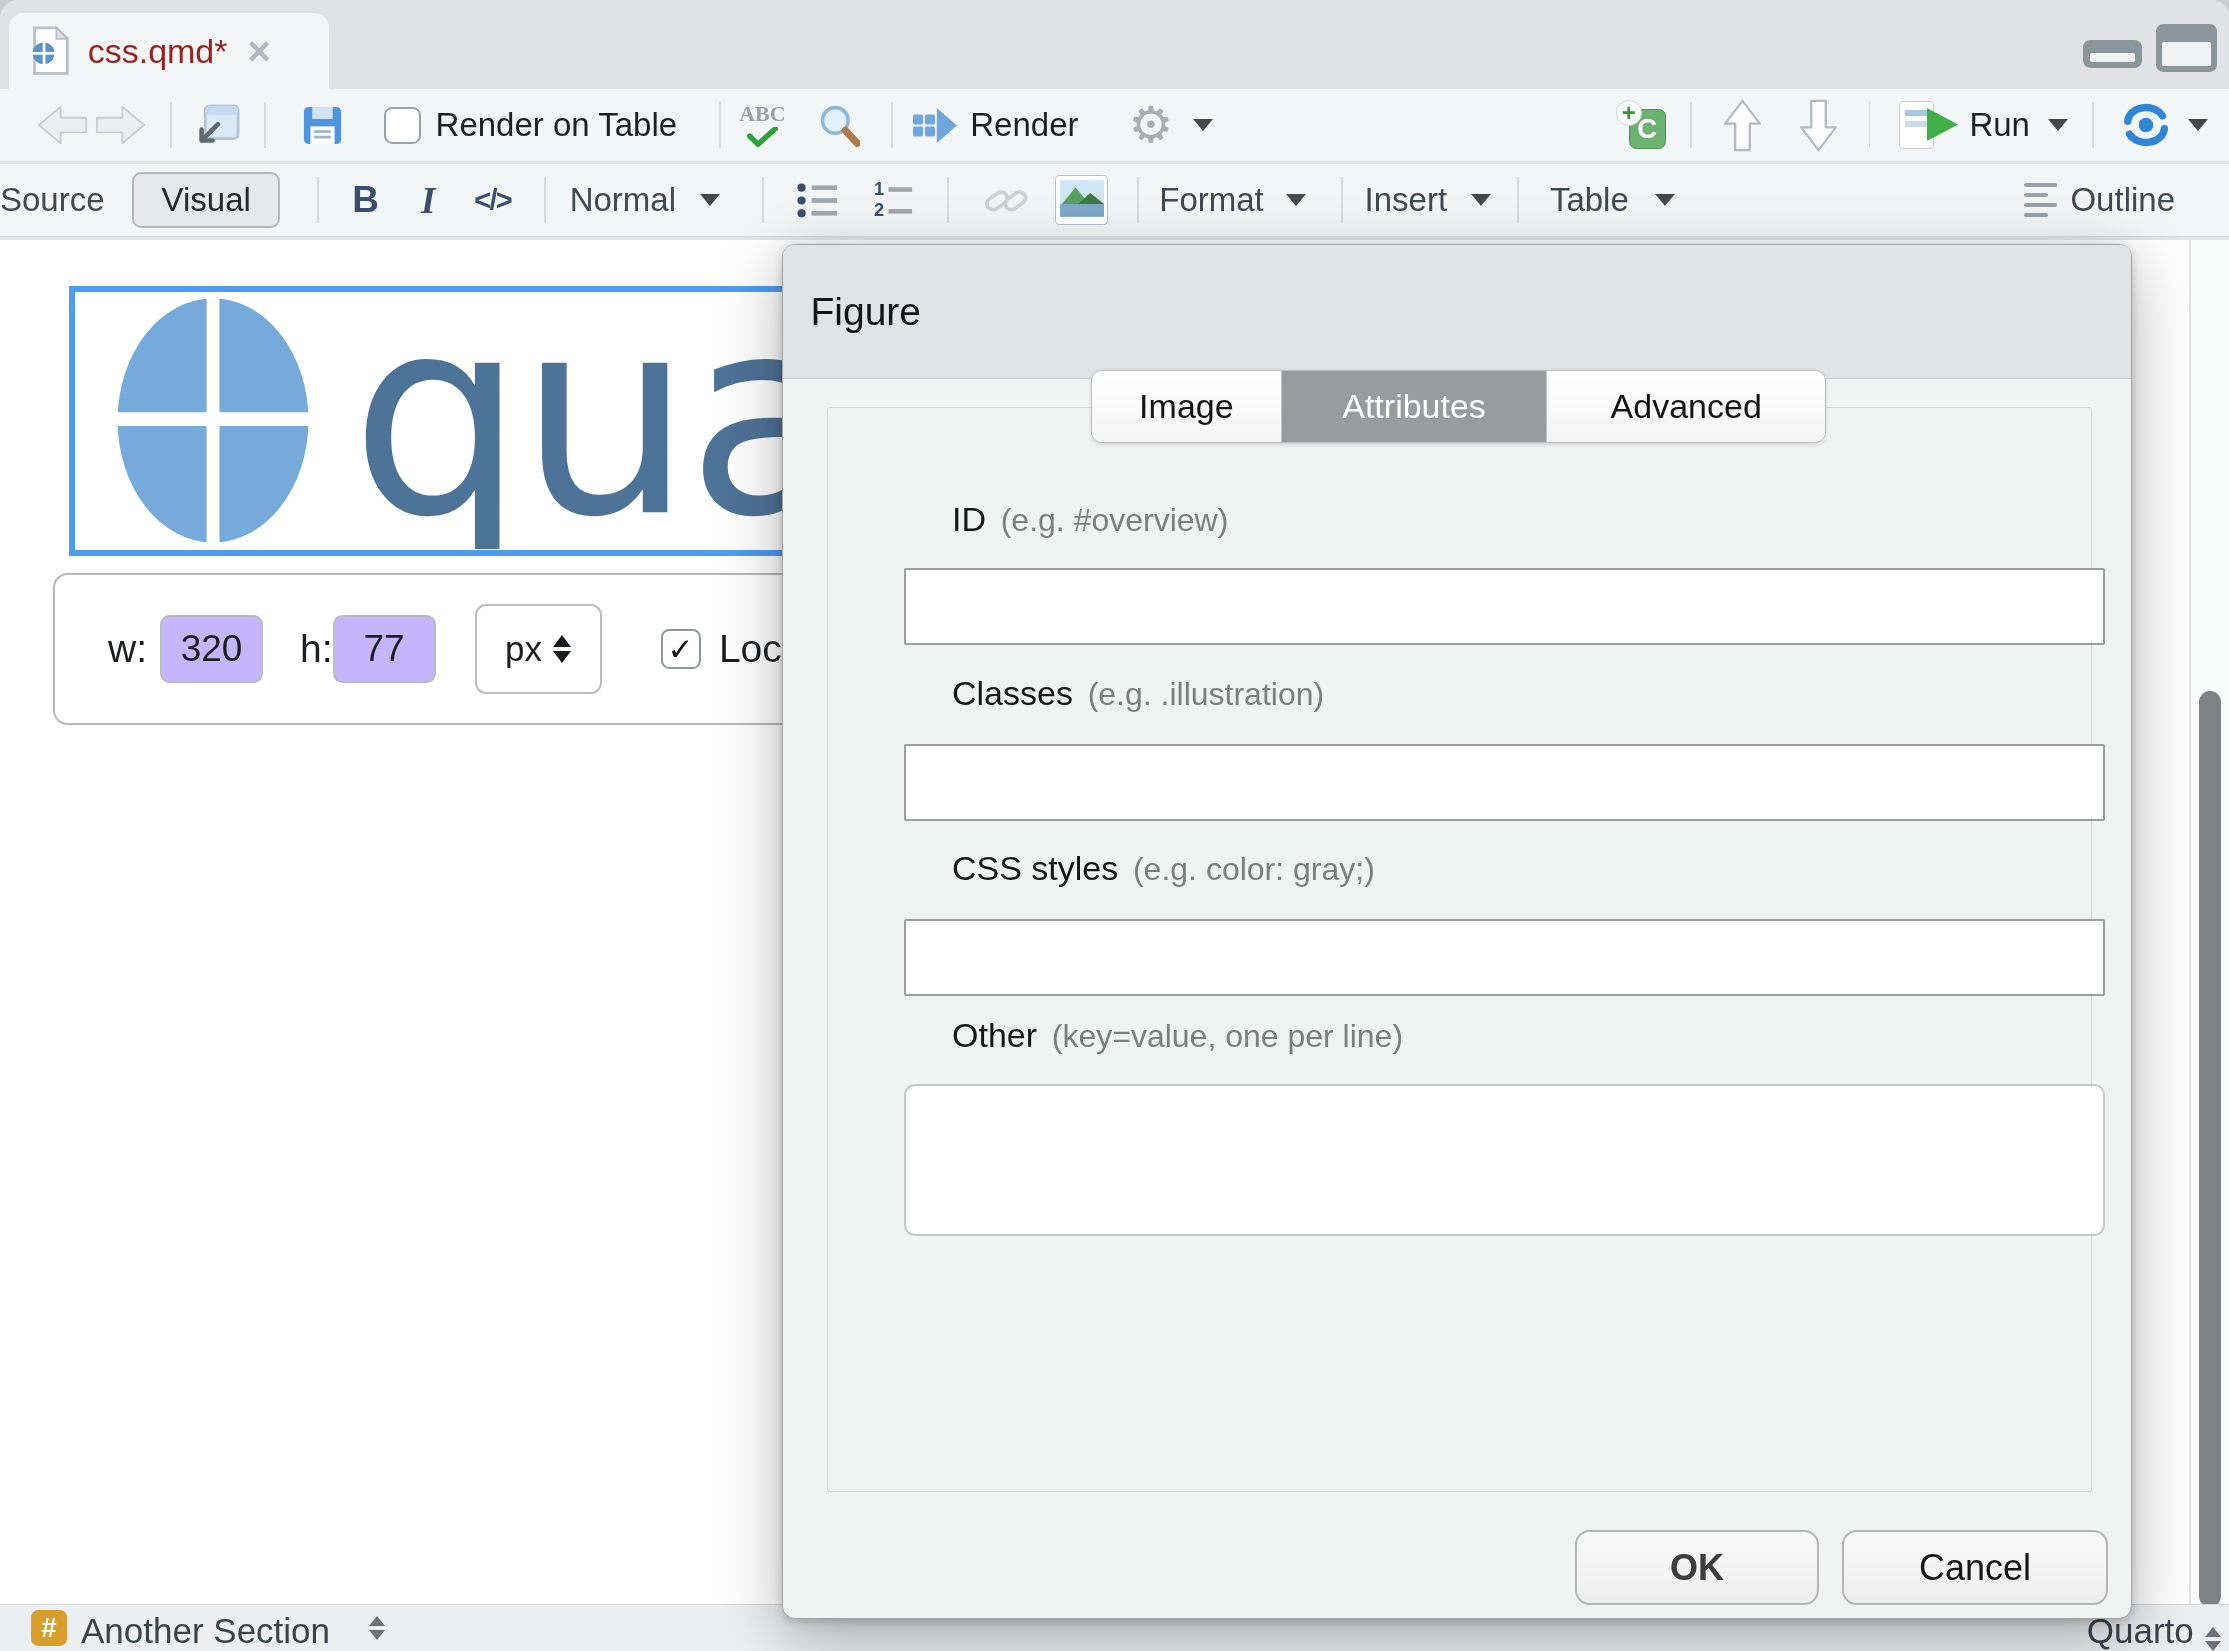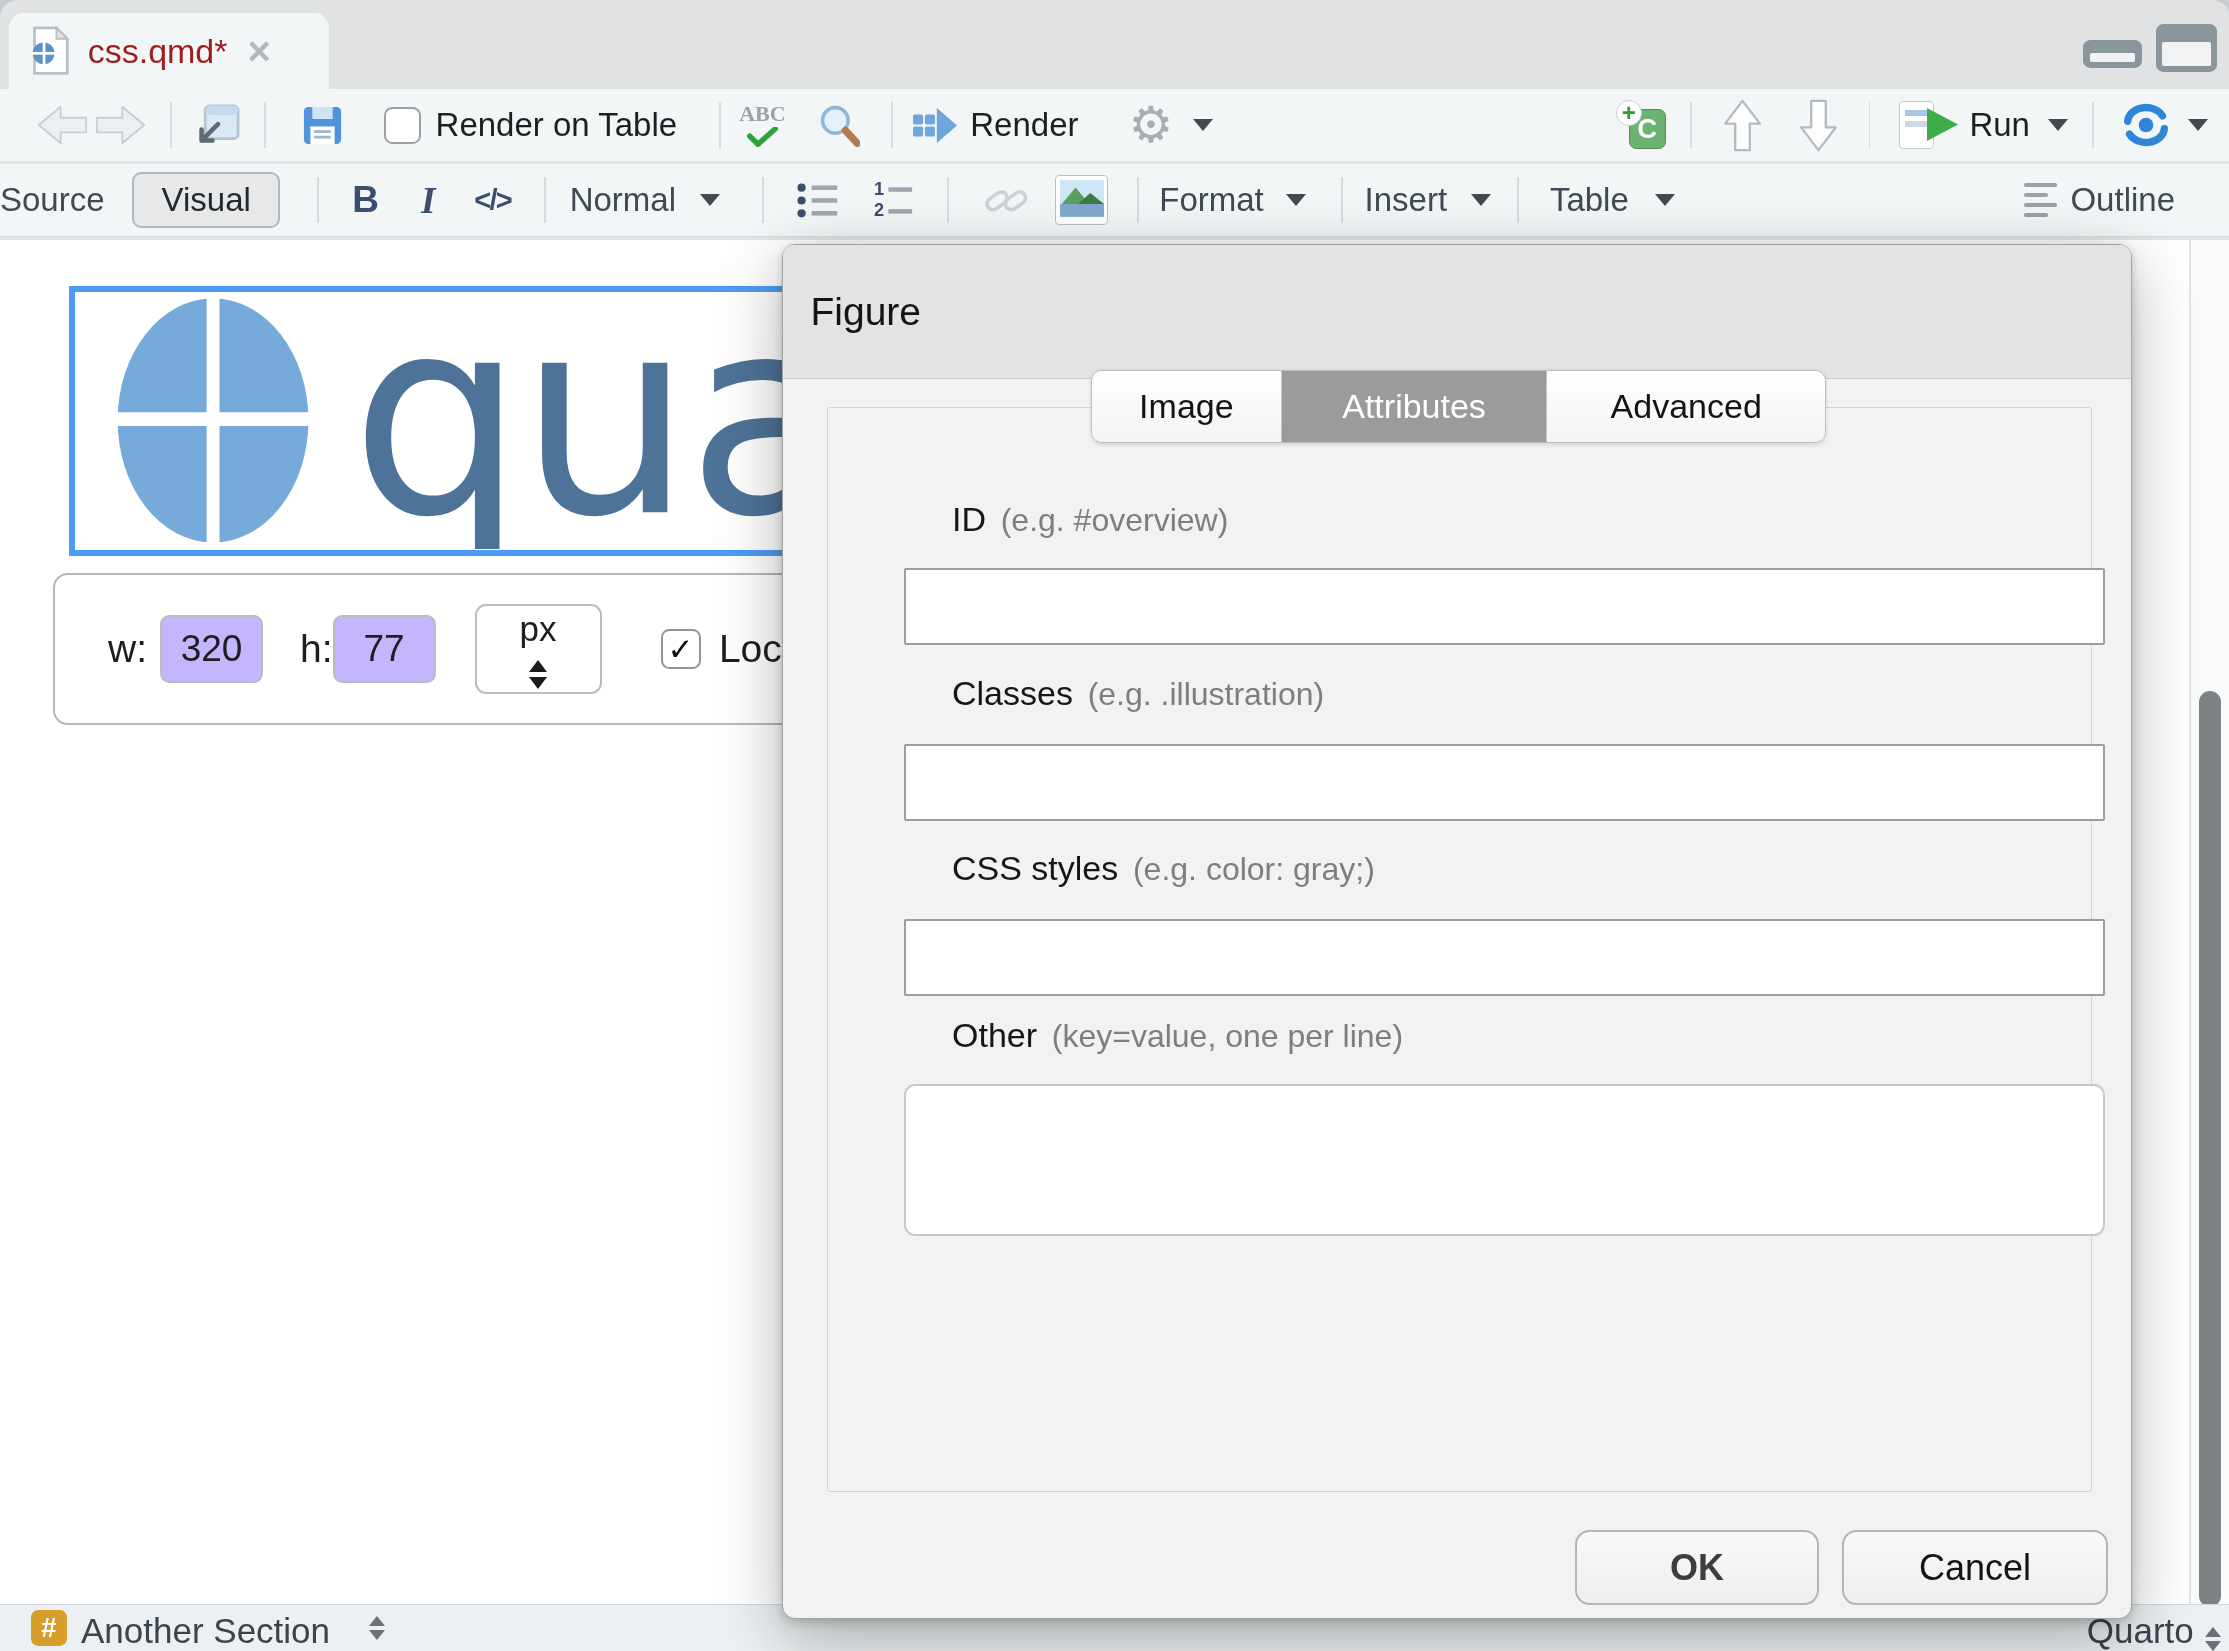--- a/index.html
+++ b/index.html
@@ -46,21 +46,21 @@
   
   .editor { position:absolute; left:0; top:240px; width:2189px; height:1365px; background:#ffffff; }
   .image-box { position:absolute; left:69px; top:46px; width:983px; height:270px;
                border:6.4px solid #4c9cf6; background:#fff; overflow:hidden; }
   .size-panel { position:absolute; left:53px; top:333px; width:975px; height:152px; background:#fff;
                 border:2.8px solid #b5b9bc; border-radius:14.7px; display:flex; align-items:center; }
   .sp-label { font-size:39px; color:#1c1e20; }
   .sp-input { width:103px; height:68px; border:2.8px solid #b9bdc0; border-radius:9.2px; font-size:37px;
               text-align:center; color:#1c1e20; background:#c4b5fd; font-family:"Liberation Sans",sans-serif; }
   .sp-select { width:127px; height:90px; border:2.8px solid #b9bdc0; border-radius:11px; background:#fff;
-               display:flex; align-items:center; justify-content:center; gap:11px;flex-direction:column; }
+               display:flex; align-items:center; justify-content:center; gap:11px; }
   .updown b { display:block; width:0; height:0; border-left:9.2px solid transparent; border-right:9.2px solid transparent; }
   .updown .u { border-bottom:12px solid #191b1c; margin-bottom:4.6px; }
   .updown .d { border-top:12px solid #191b1c; }
   .updown-sm b { display:block; width:0; height:0; border-left:8.3px solid transparent; border-right:8.3px solid transparent; }
   .updown-sm .u { border-bottom:10px solid #6a7178; margin-bottom:3.7px; }
   .updown-sm .d { border-top:10px solid #6a7178; }
   .sp-check { width:40px; height:40px; border:2.8px solid #8f969b; border-radius:8.3px; background:#fff;
               display:flex; align-items:center; justify-content:center; font-size:31px; color:#111; }
 
   

